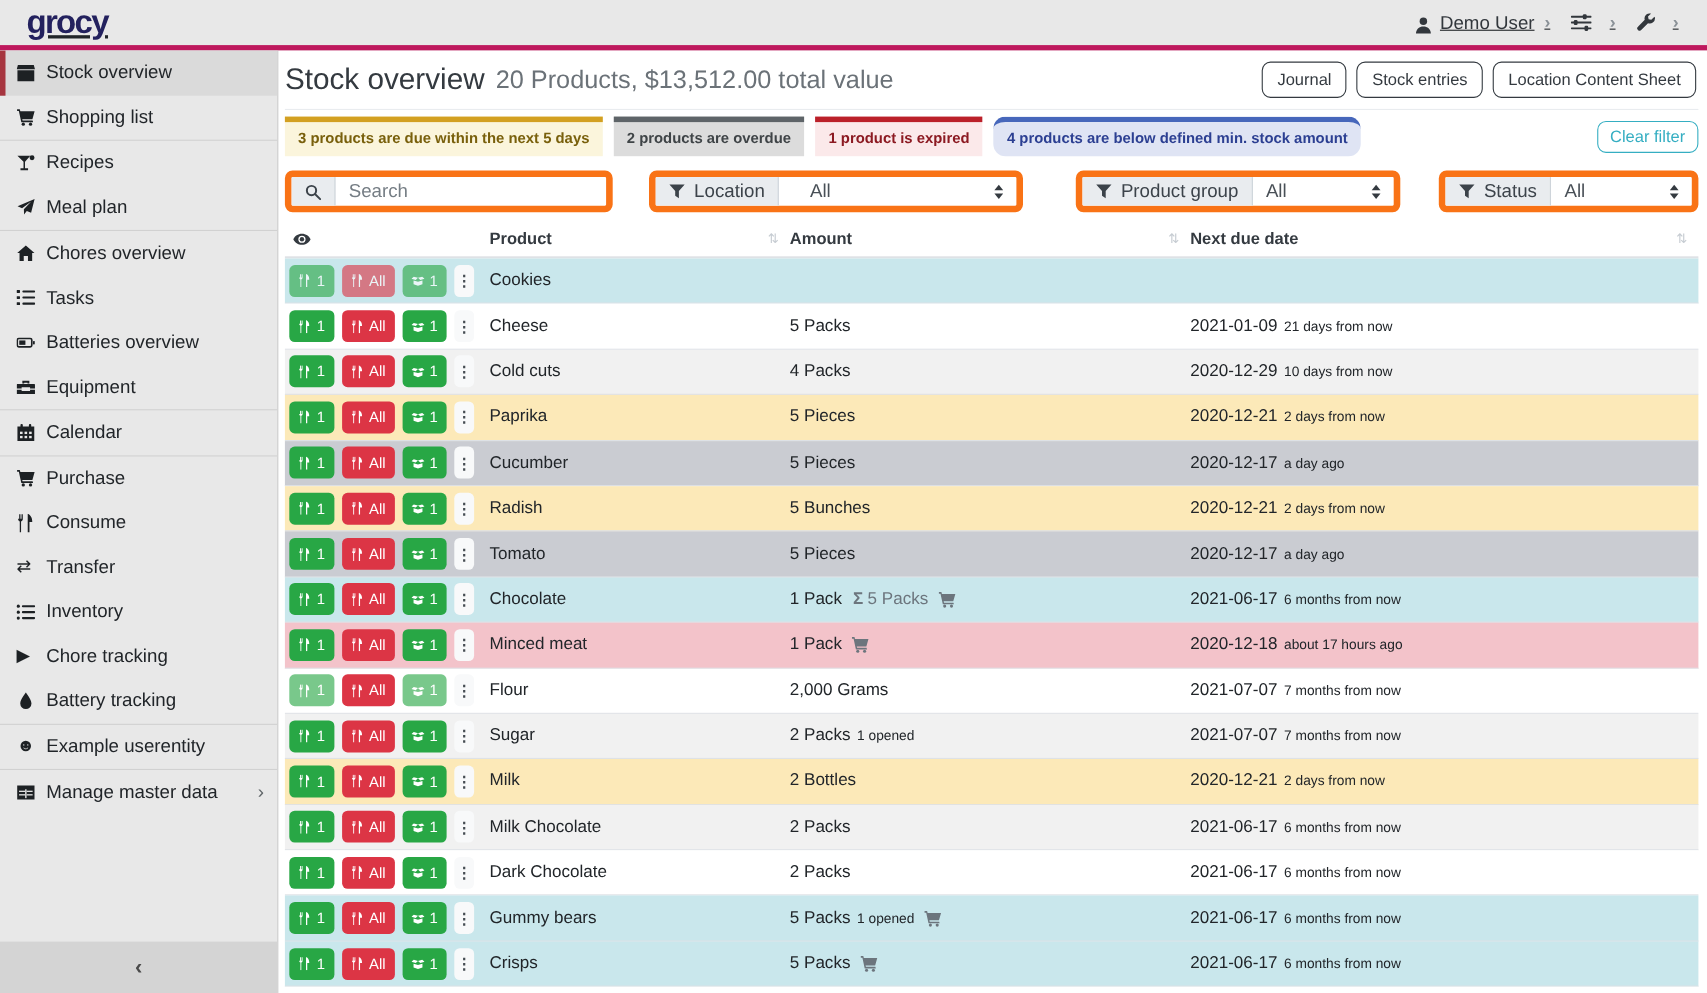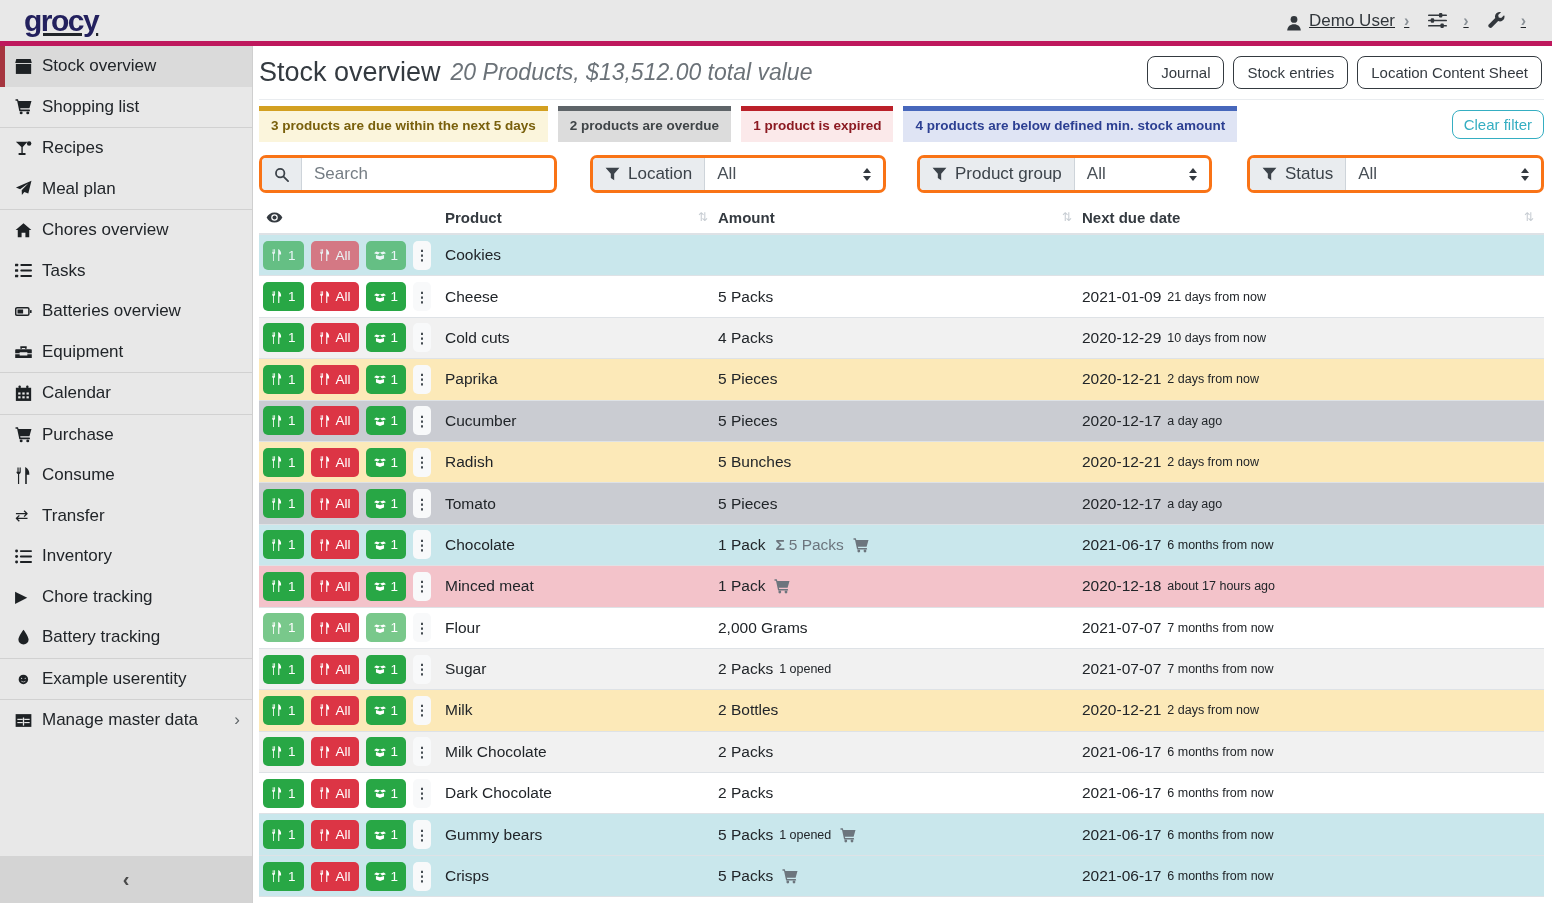--- a/index.html
+++ b/index.html
@@ -43,56 +43,56 @@
     position:absolute; left:0; right:0; bottom:0; height:47px; background:#d4d4d4;
     display:flex; align-items:center; justify-content:center; color:#4a4a4a;
     font-size:20px; font-weight:bold; cursor:pointer;
   }
 
   
   .main { flex:1; background:#fff; padding:0 8px 0 6px; overflow:hidden; }
 
   .page-header { display:flex; align-items:center; height:54px; border-bottom:1px solid #e9ecef; padding-right:2px; }
   .page-title { font-size:27px; font-weight:500; color:#343a40; white-space:nowrap; }
-  .page-subtitle { font-size:23px; color:#6b7278; margin-left:10px; white-space:nowrap;font-style:italic; }
+  .page-subtitle { font-size:23px; color:#6b7278; margin-left:10px; white-space:nowrap; }
   .header-buttons { margin-left:auto; display:flex; gap:9px; }
   .btn-outline-dark {
     border:1px solid #343a40; color:#343a40; background:#fff; border-radius:8px;
     padding:7px 13px; font-size:15px; font-family:inherit; cursor:pointer; white-space:nowrap;
   }
 
   
   .chips-row { display:flex; align-items:flex-start; margin-top:6px; height:40px; }
   .chip {
     border-top:5px solid; padding:7px 12px 9px; font-size:13.5px; font-weight:bold;
     margin-right:10px; cursor:pointer; white-space:nowrap;
   }
   .btn-clear {
     margin-left:auto; margin-top:4px; border:1px solid #35aec2; color:#35aec2; background:#fff;
     border-radius:8px; padding:5px 11px; font-size:15px; font-family:inherit; cursor:pointer; white-space:nowrap;
   }
 
   
   .filters-row { display:flex; margin-top:9px; }
   .igroup {
-    display:flex; height:38px; border:3px solid #f97316; border-radius:7px;
+    display:flex; height:38px; border:6px solid #f97316; border-radius:7px;
     overflow:hidden; background:#fff;
   }
   .iprepend {
     background:#e9ecef; border-right:1px solid #ced4da; display:flex; align-items:center;
     padding:0 12px; color:#3c434a; gap:8px; font-size:17px; white-space:nowrap;
   }
   .iprepend svg { width:15px; height:15px; }
   .search-group { width:298px; margin-right:33px; }
   .search-group input {
     border:none; outline:none; flex:1; min-width:0; font-size:17px; padding:0 12px;
     color:#495057; font-family:inherit; background:transparent;
   }
   .search-group input::placeholder { color:#757d84; opacity:1; }
-  .sel-group-0 { width:296px; margin-right:31px; }
+  .sel-group-0 { width:340px; margin-right:48px;gap:16px; }
   .sel-group-1 { width:295px; margin-right:35px; }
   .sel-group-2 { flex:1; }
   .sel-value {
     flex:1; display:flex; align-items:center; justify-content:space-between;
     padding:0 12px; font-size:17px; color:#495057; cursor:pointer;
   }
   .caret { display:flex; flex-direction:column; gap:3px; }
   .caret i { width:0; height:0; border-left:4px solid transparent; border-right:4px solid transparent; }
   .caret .up { border-bottom:5px solid #343a40; }
   .caret .dn { border-top:5px solid #343a40; }
@@ -364,21 +364,21 @@
           <button class="btn-outline-dark">Journal</button>
           <button class="btn-outline-dark">Stock entries</button>
           <button class="btn-outline-dark">Location Content Sheet</button>
         </div>
     </div>
 
     <div class="chips-row" id="chips-row">
       <div class="chip" style="border-top-color: rgb(211, 160, 33); background: rgb(251, 245, 220); color: rgb(121, 96, 12);">3 products are due within the next 5 days</div>
         <div class="chip" style="border-top-color: rgb(94, 100, 104); background: rgb(220, 220, 220); color: rgb(63, 68, 71);">2 products are overdue</div>
         <div class="chip" style="border-top-color: rgb(187, 32, 41); background: rgb(251, 233, 234); color: rgb(140, 26, 34);">1 product is expired</div>
-        <div class="chip" style="border-top-color: rgb(71, 103, 187); background: rgb(223, 228, 244); color: rgb(44, 63, 146);">4 products are below defined min. stock amount</div>
+        <div class="chip" style="border-top-color: rgb(71, 103, 187); background: rgb(223, 228, 244); color: rgb(44, 63, 146); border-radius: 11px;">4 products are below defined min. stock amount</div>
         <button class="btn-clear">Clear filter</button>
     </div>
 
     <div class="filters-row">
       <div class="igroup search-group">
         <span class="iprepend">
             <svg viewBox="0 0 16 16" fill="none" stroke="currentColor" stroke-width="1.9">
               <circle cx="6.6" cy="6.6" r="4.5"></circle>
               <path d="M10.2 10.2l4.8 4.8" stroke-linecap="round"></path>
             </svg>

